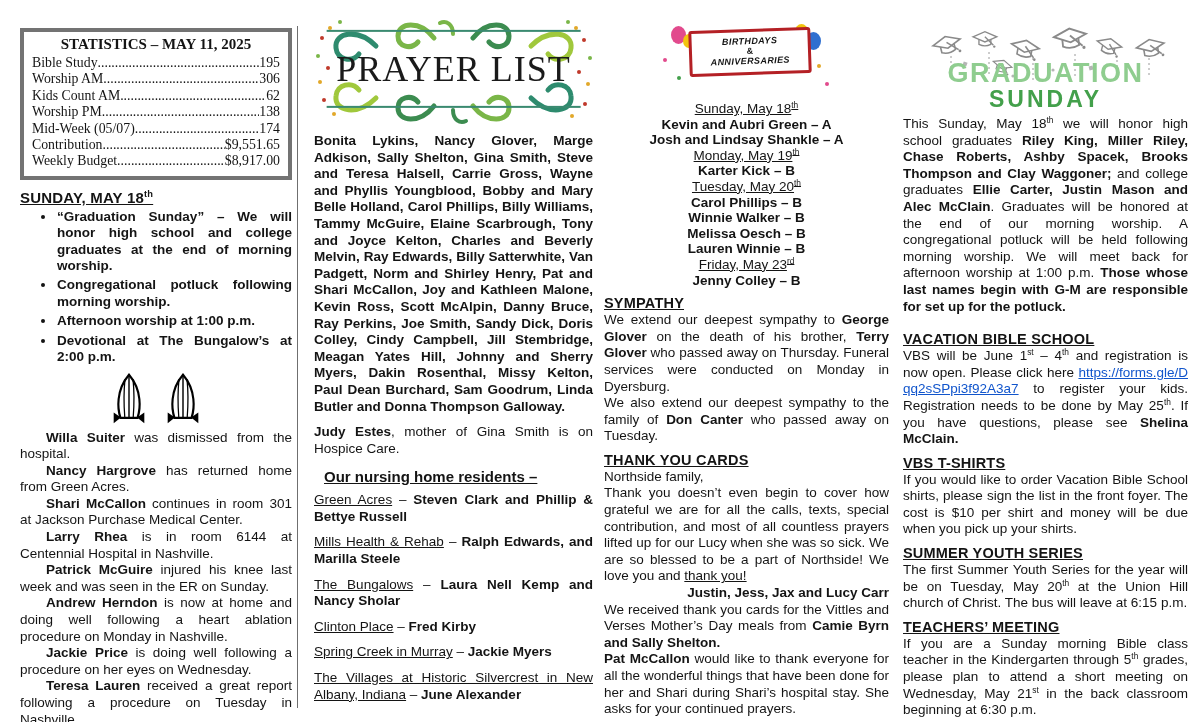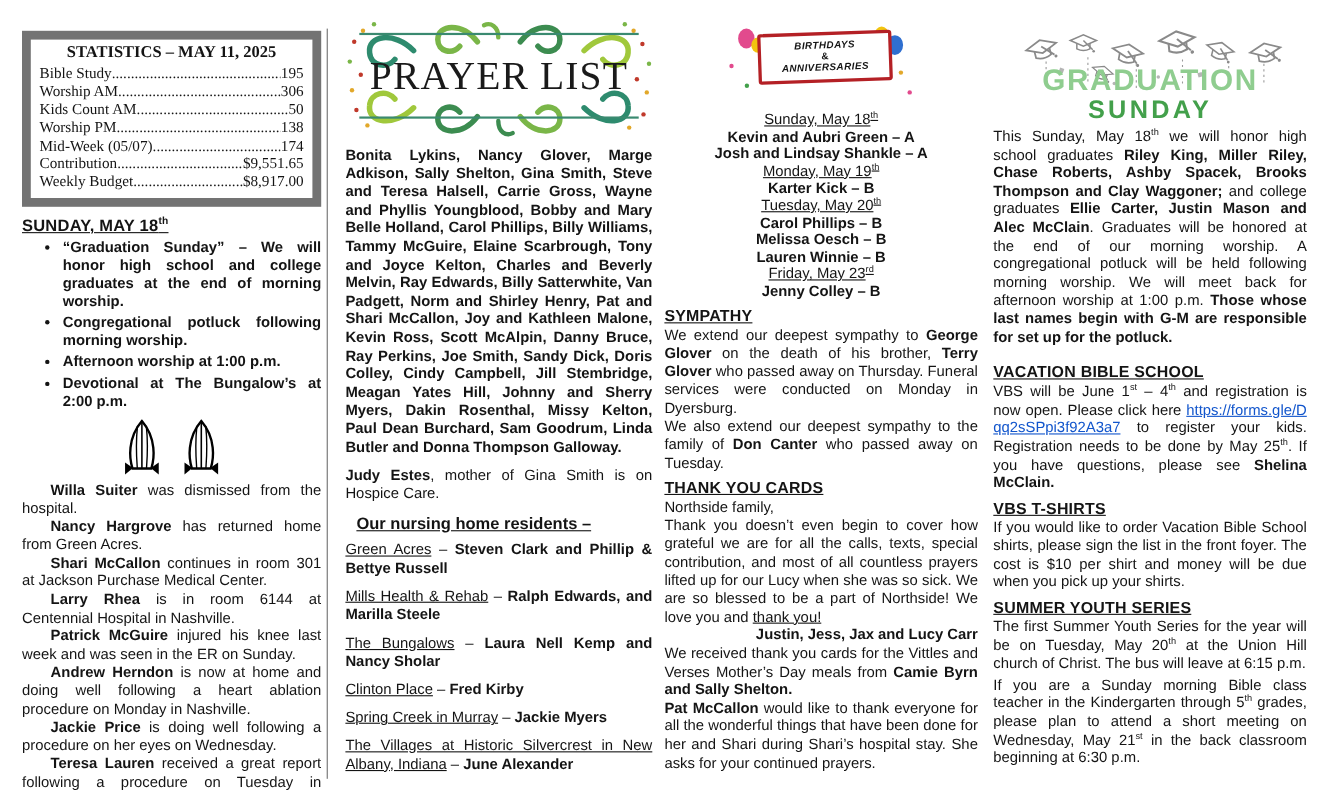--- a/index.html
+++ b/index.html
@@ -6,21 +6,21 @@
   body{width:1200px;height:722px;font-family:"Liberation Sans",sans-serif;color:#141414;}
   .page{position:relative;width:1200px;height:722px;overflow:hidden;background:#fff;}
   .col{position:absolute;}
   #col1{left:20px;top:28px;width:272px;}
   #divider{position:absolute;left:297px;top:26px;width:1px;height:682px;background:#6f6f6f;}
   #col2{left:314px;top:16px;width:279px;}
   #col3{left:604px;top:24px;width:285px;}
   #col4{left:903px;top:26px;width:285px;}
 
   
-  .stats{border:8px solid #737373;padding:2px 8px 6px;font-family:"Liberation Serif",serif;}
+  .stats{border:4px solid #737373;padding:2px 8px 6px;font-family:"Liberation Serif",serif;}
   .stats-title{text-align:center;font-weight:700;font-size:15px;margin:2px 0 2px;}
   .srow{display:flex;align-items:baseline;font-size:13.8px;line-height:16.4px;}
   .sdots{flex:1;overflow:hidden;white-space:nowrap;}
   .sdots::after{content:"......................................................................";}
 
   
   .para{font-size:13.5px;line-height:16.6px;text-align:justify;margin:0;}
   .indent{text-indent:26px;}
   .b{font-weight:700}.u{text-decoration:underline}
   .link{color:#1155cc;text-decoration:underline;word-break:break-all;}
@@ -80,21 +80,21 @@
           <span>195</span>
         </div>
       <div class="srow">
           <span>Worship AM</span>
           <span class="sdots"></span>
           <span>306</span>
         </div>
       <div class="srow">
           <span>Kids Count AM</span>
           <span class="sdots"></span>
-          <span>50</span>
+          <span>62</span>
         </div>
       <div class="srow">
           <span>Worship PM</span>
           <span class="sdots"></span>
           <span>138</span>
         </div>
       <div class="srow">
           <span>Mid-Week (05/07)</span>
           <span class="sdots"></span>
           <span>174</span>
@@ -226,20 +226,21 @@
     </div>
 
     <div class="bday-list">
       <div class="bday-item"><span class="u">Sunday, May 18</span><sup class="u">th</sup></div>
       <div class="bday-item"><span class="b">Kevin and Aubri Green – A</span></div>
       <div class="bday-item"><span class="b">Josh and Lindsay Shankle – A</span></div>
       <div class="bday-item"><span class="u">Monday, May 19</span><sup class="u">th</sup></div>
       <div class="bday-item"><span class="b">Karter Kick – B</span></div>
       <div class="bday-item"><span class="u">Tuesday, May 20</span><sup class="u">th</sup></div>
       <div class="bday-item"><span class="b">Carol Phillips – B</span></div>
+      <div class="bday-item"><span class="b">Winnie Walker – B</span></div>
       <div class="bday-item"><span class="b">Melissa Oesch – B</span></div>
       <div class="bday-item"><span class="b">Lauren Winnie – B</span></div>
       <div class="bday-item"><span class="u">Friday, May 23</span><sup class="u">rd</sup></div>
       <div class="bday-item"><span class="b">Jenny Colley – B</span></div>
     </div>
 
     <div class="sec-h">SYMPATHY</div>
     <p class="para"><span>We extend our deepest sympathy to </span><span class="b">George Glover</span><span> on the death of his brother, </span><span class="b">Terry Glover</span><span> who passed away on Thursday. Funeral services were conducted on Monday in Dyersburg.</span></p>
     <p class="para"><span>We also extend our deepest sympathy to the family of </span><span class="b">Don Canter</span><span> who passed away on Tuesday.</span></p>
 
@@ -292,15 +293,16 @@
 
     <div class="sec-h">VACATION BIBLE SCHOOL</div>
     <p class="para mb3"><span>VBS will be June 1</span><sup>st</sup><span> – 4</span><sup>th</sup><span> and registration is now open. Please click here </span><span class="link">https://forms.gle/Dqq2sSPpi3f92A3a7</span><span> to register your kids. Registration needs to be done by May 25</span><sup>th</sup><span>. If you have questions, please see </span><span class="b">Shelina McClain.</span></p>
 
     <div class="sec-h">VBS T-SHIRTS</div>
     <p class="para mb3"><span>If you would like to order Vacation Bible School shirts, please sign the list in the front foyer. The cost is $10 per shirt and money will be due when you pick up your shirts.</span></p>
 
     <div class="sec-h">SUMMER YOUTH SERIES</div>
     <p class="para mb3"><span>The first Summer Youth Series for the year will be on Tuesday, May 20</span><sup>th</sup><span> at the Union Hill church of Christ. The bus will leave at 6:15 p.m.</span></p>
 
+    <div class="sec-h">TEACHERS’ MEETING</div>
     <p class="para"><span>If you are a Sunday morning Bible class teacher in the Kindergarten through 5</span><sup>th</sup><span> grades, please plan to attend a short meeting on Wednesday, May 21</span><sup>st</sup><span> in the back classroom beginning at 6:30 p.m.</span></p>
   </div>
 </div>
 
 </body></html>

